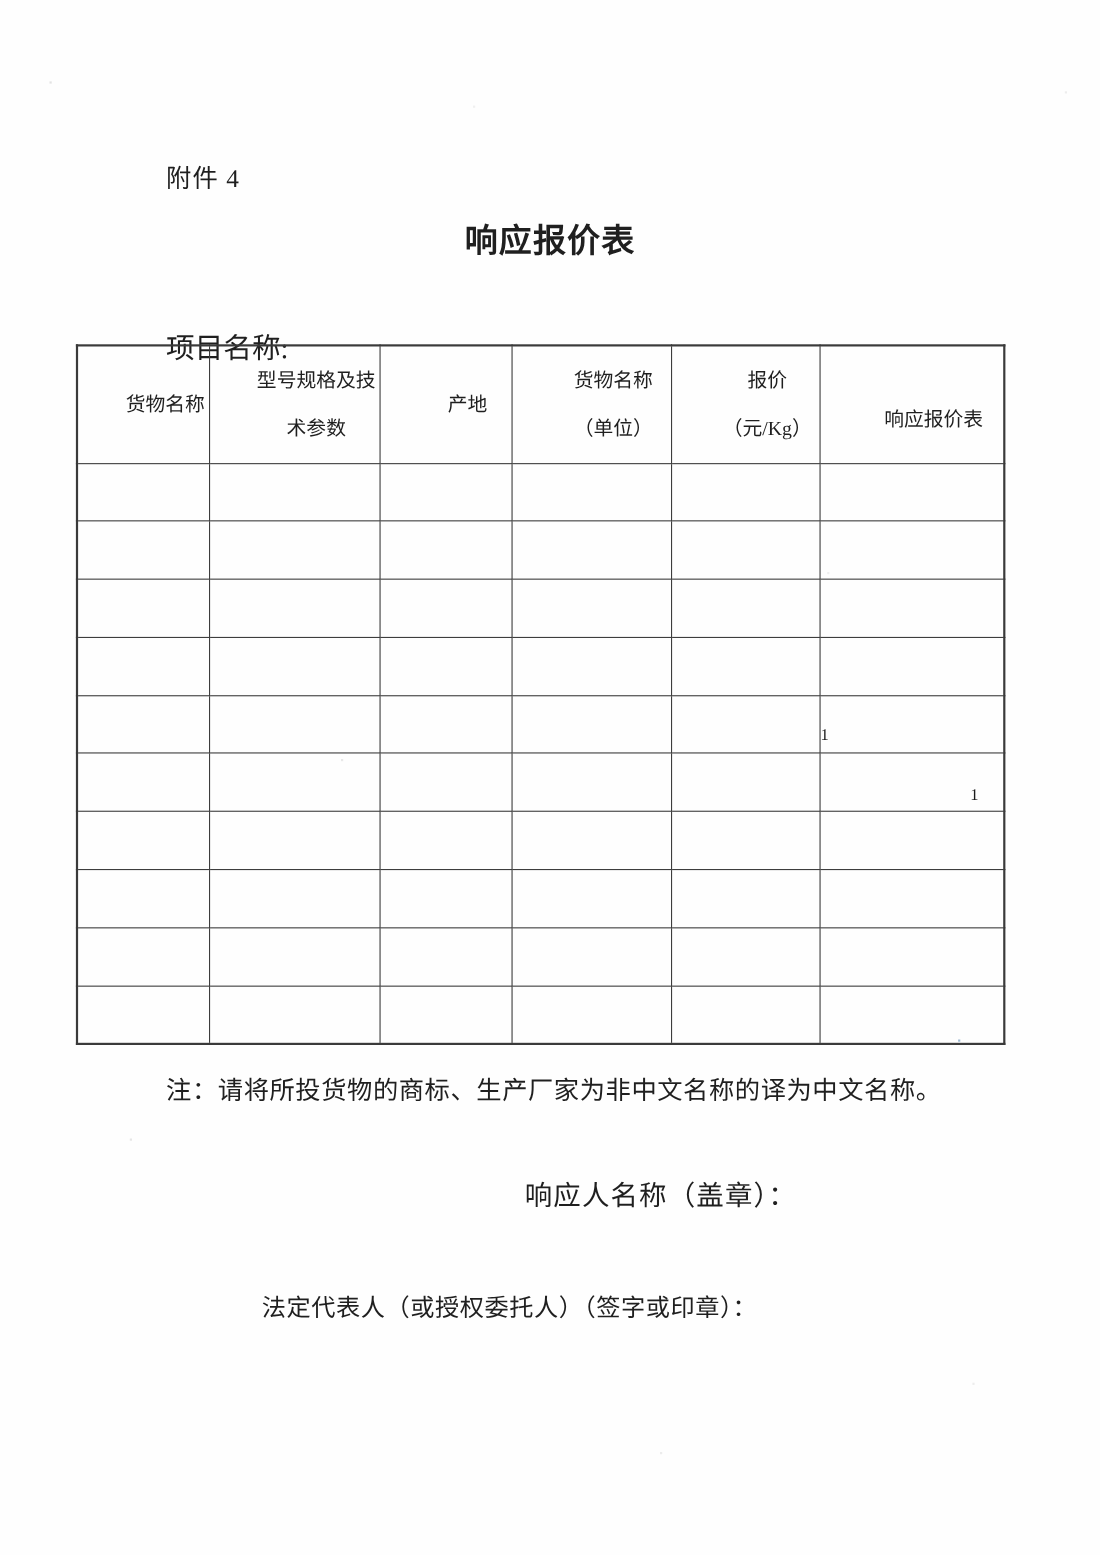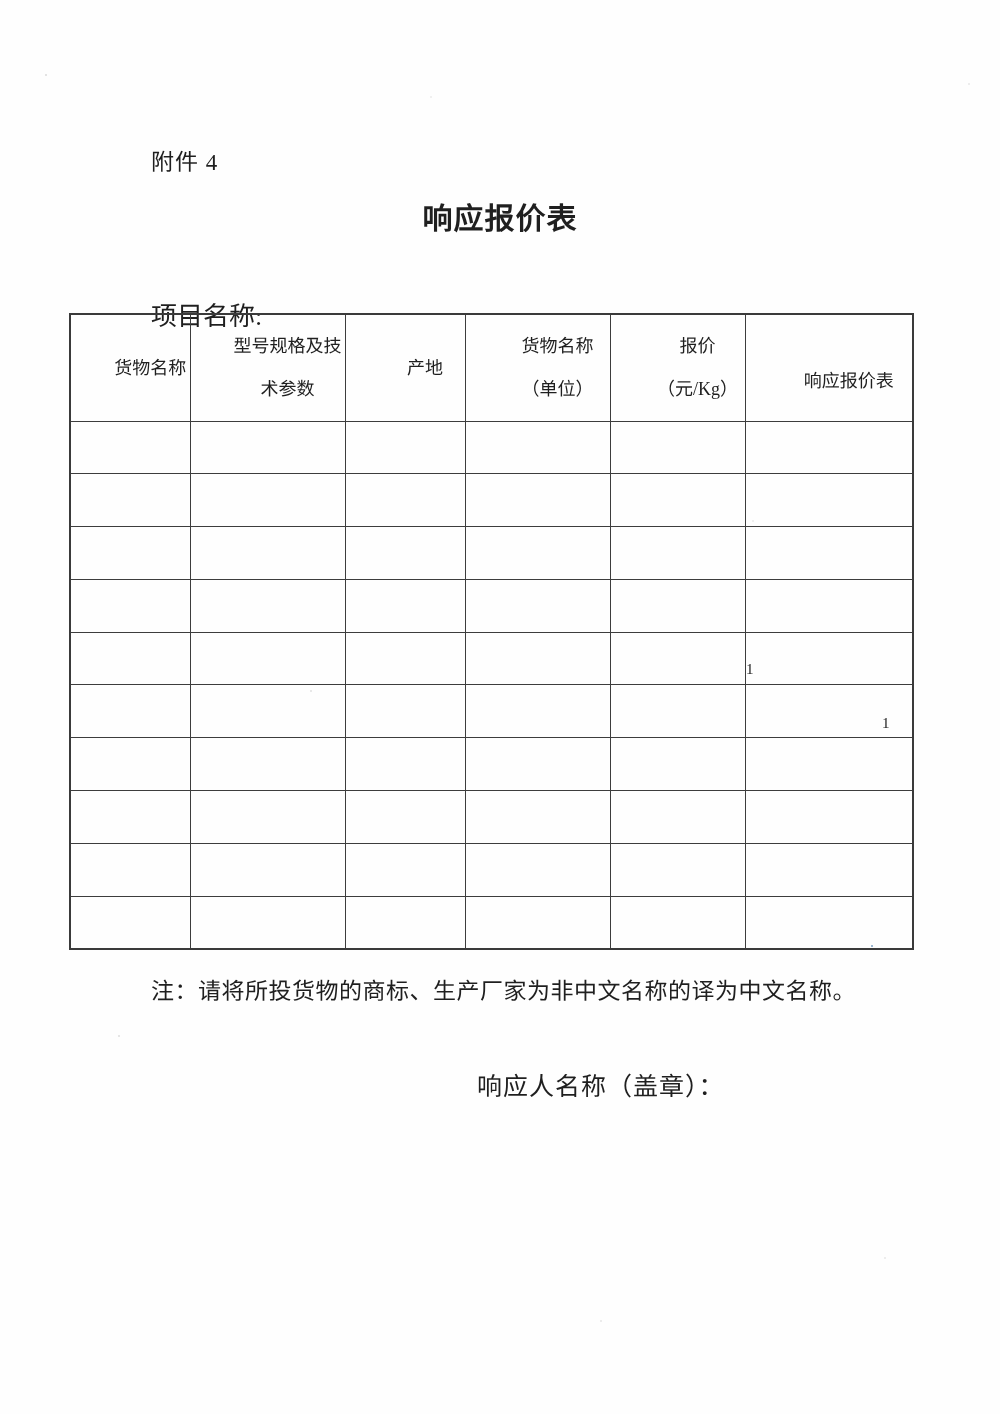--- a/index.html
+++ b/index.html
@@ -199,16 +199,17 @@
       </tbody>
   </table>
 
   <span class="stray stray-a">1</span>
   <span class="stray stray-b">1</span>
 
   <div class="note">注：请将所投货物的商标、生产厂家为非中文名称的译为中文名称。</div>
 
   <div class="respondent">响应人名称（盖章）：</div>
 
+  <div class="legal">法定代表人（或授权委托人）（签字或印章）：</div>
 
   <div class="speckles"></div>
 
 </div>
 
 </body></html>

